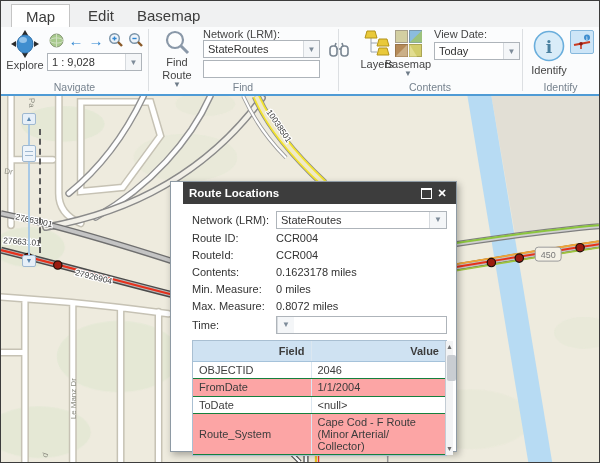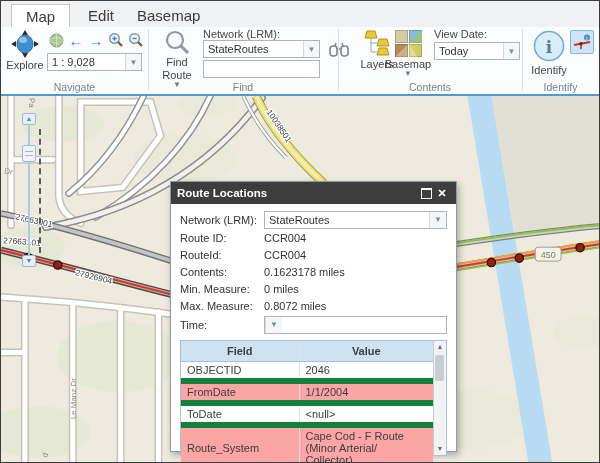--- a/index.html
+++ b/index.html
@@ -31,38 +31,38 @@
 
   
   .zslider{position:absolute;left:21px;top:17px;width:26px;height:156px;}
   .zs-btn{position:absolute;left:0;width:14px;height:12px;background:#e6eff8;border:1px solid #9fb8d0;border-radius:2px;box-sizing:border-box;font-size:7px;color:#5a87b0;text-align:center;line-height:10px;}
   .zs-track{position:absolute;left:6px;top:12px;width:2px;height:130px;background:#a9c9e5;}
   .zs-thumb{position:absolute;left:0px;top:32px;width:14px;height:17px;background:#eef4fa;border:1px solid #9fb8d0;border-radius:2px;box-sizing:border-box;}
   .zs-thumb::after{content:"";display:block;margin:5px 2px;border-top:1px solid #9fb8d0;border-bottom:1px solid #9fb8d0;height:3px;}
   .zs-ticks{position:absolute;left:17px;top:16px;width:0;height:124px;border-left:2px dashed #5a5a5a;}
 
   
-  .popup{position:absolute;left:169px;top:180px;width:287px;height:271px;background:#fff;border:1px solid #8e9aa4;box-shadow:2px 3px 7px rgba(0,0,0,.3);box-sizing:border-box;}
+  .popup{position:absolute;left:169px;top:180px;width:287px;height:271px;background:#fff;border:1px solid #8e9aa4;box-shadow:2px 3px 7px rgba(0,0,0,.3);box-sizing:border-box;padding-left:12px;}
   .popup-title{height:22px;background:#3d3d3d;color:#fff;display:flex;align-items:center;font-size:11.5px;font-weight:bold;padding:0 6px;}
   .popup-title .ttl{flex:1;}
   .ptbtn{width:16px;height:16px;display:flex;align-items:center;justify-content:center;color:#fff;font-size:11px;cursor:default;}
   .maxglyph{width:9px;height:8px;border:1px solid #fff;border-top:2px solid #fff;}
   .popup-body{padding:6px 9px 0 9px;font-size:11px;color:#333;}
   .frow{display:flex;align-items:center;height:16px;margin-bottom:1px;}
   .frow.tall{height:19px;}
   .frow .flbl{width:84px;flex:none;}
   .frow .fval{flex:1;}
   .pcombo{flex:1;height:18px;border:1px solid #aeb4ba;background:#fff;display:flex;align-items:center;box-sizing:border-box;}
   .pcombo .ctext{flex:1;padding:0 4px;white-space:nowrap;overflow:hidden;}
   .pcombo .carrow{width:16px;align-self:stretch;border-left:1px solid #d6dade;background:#f4f6f8;color:#7d8b99;font-size:8px;display:flex;align-items:center;justify-content:center;}
   .tablewrap{display:flex;margin-top:6px;border:1px solid #a9bfd2;height:116px;box-sizing:border-box;}
   table.attr{border-collapse:collapse;width:252px;table-layout:fixed;font-size:11px;color:#3c3c3c;}
-  table.attr th{background:#cfe2f2;font-weight:bold;text-align:center;padding:2px 6px;height:16px;border-bottom:1px solid #a5c2da;}
+  table.attr th{background:#cfe2f2;font-weight:bold;text-align:right;padding:2px 6px;height:16px;border-bottom:1px solid #a5c2da;}
   table.attr th+th, table.attr td+td{border-left:1px solid #dbe7f1;}
-  table.attr td{padding:2px 6px;border-bottom:6px solid #15803d;vertical-align:middle;background:#fff;}
+  table.attr td{padding:2px 6px;border-bottom:1px solid #15803d;vertical-align:middle;background:#fff;}
   table.attr tr.alt td{background:#fca5a5;}
   table.attr tr.tallrow td{height:26px;}
   .sbar{width:13px;background:#f2f3f4;border-left:1px solid #c3ccd4;display:flex;flex-direction:column;}
   .sbar .sarrow{height:12px;font-size:7px;color:#6e6e6e;text-align:center;line-height:12px;}
   .sbar .strack{flex:1;position:relative;}
   .sbar .sthumb{position:absolute;left:1px;top:2px;width:9px;height:26px;background:#c9cdd2;border-radius:2px;}
 
   .icon-box{display:flex;align-items:center;justify-content:center;}
 </style>
 </head>

